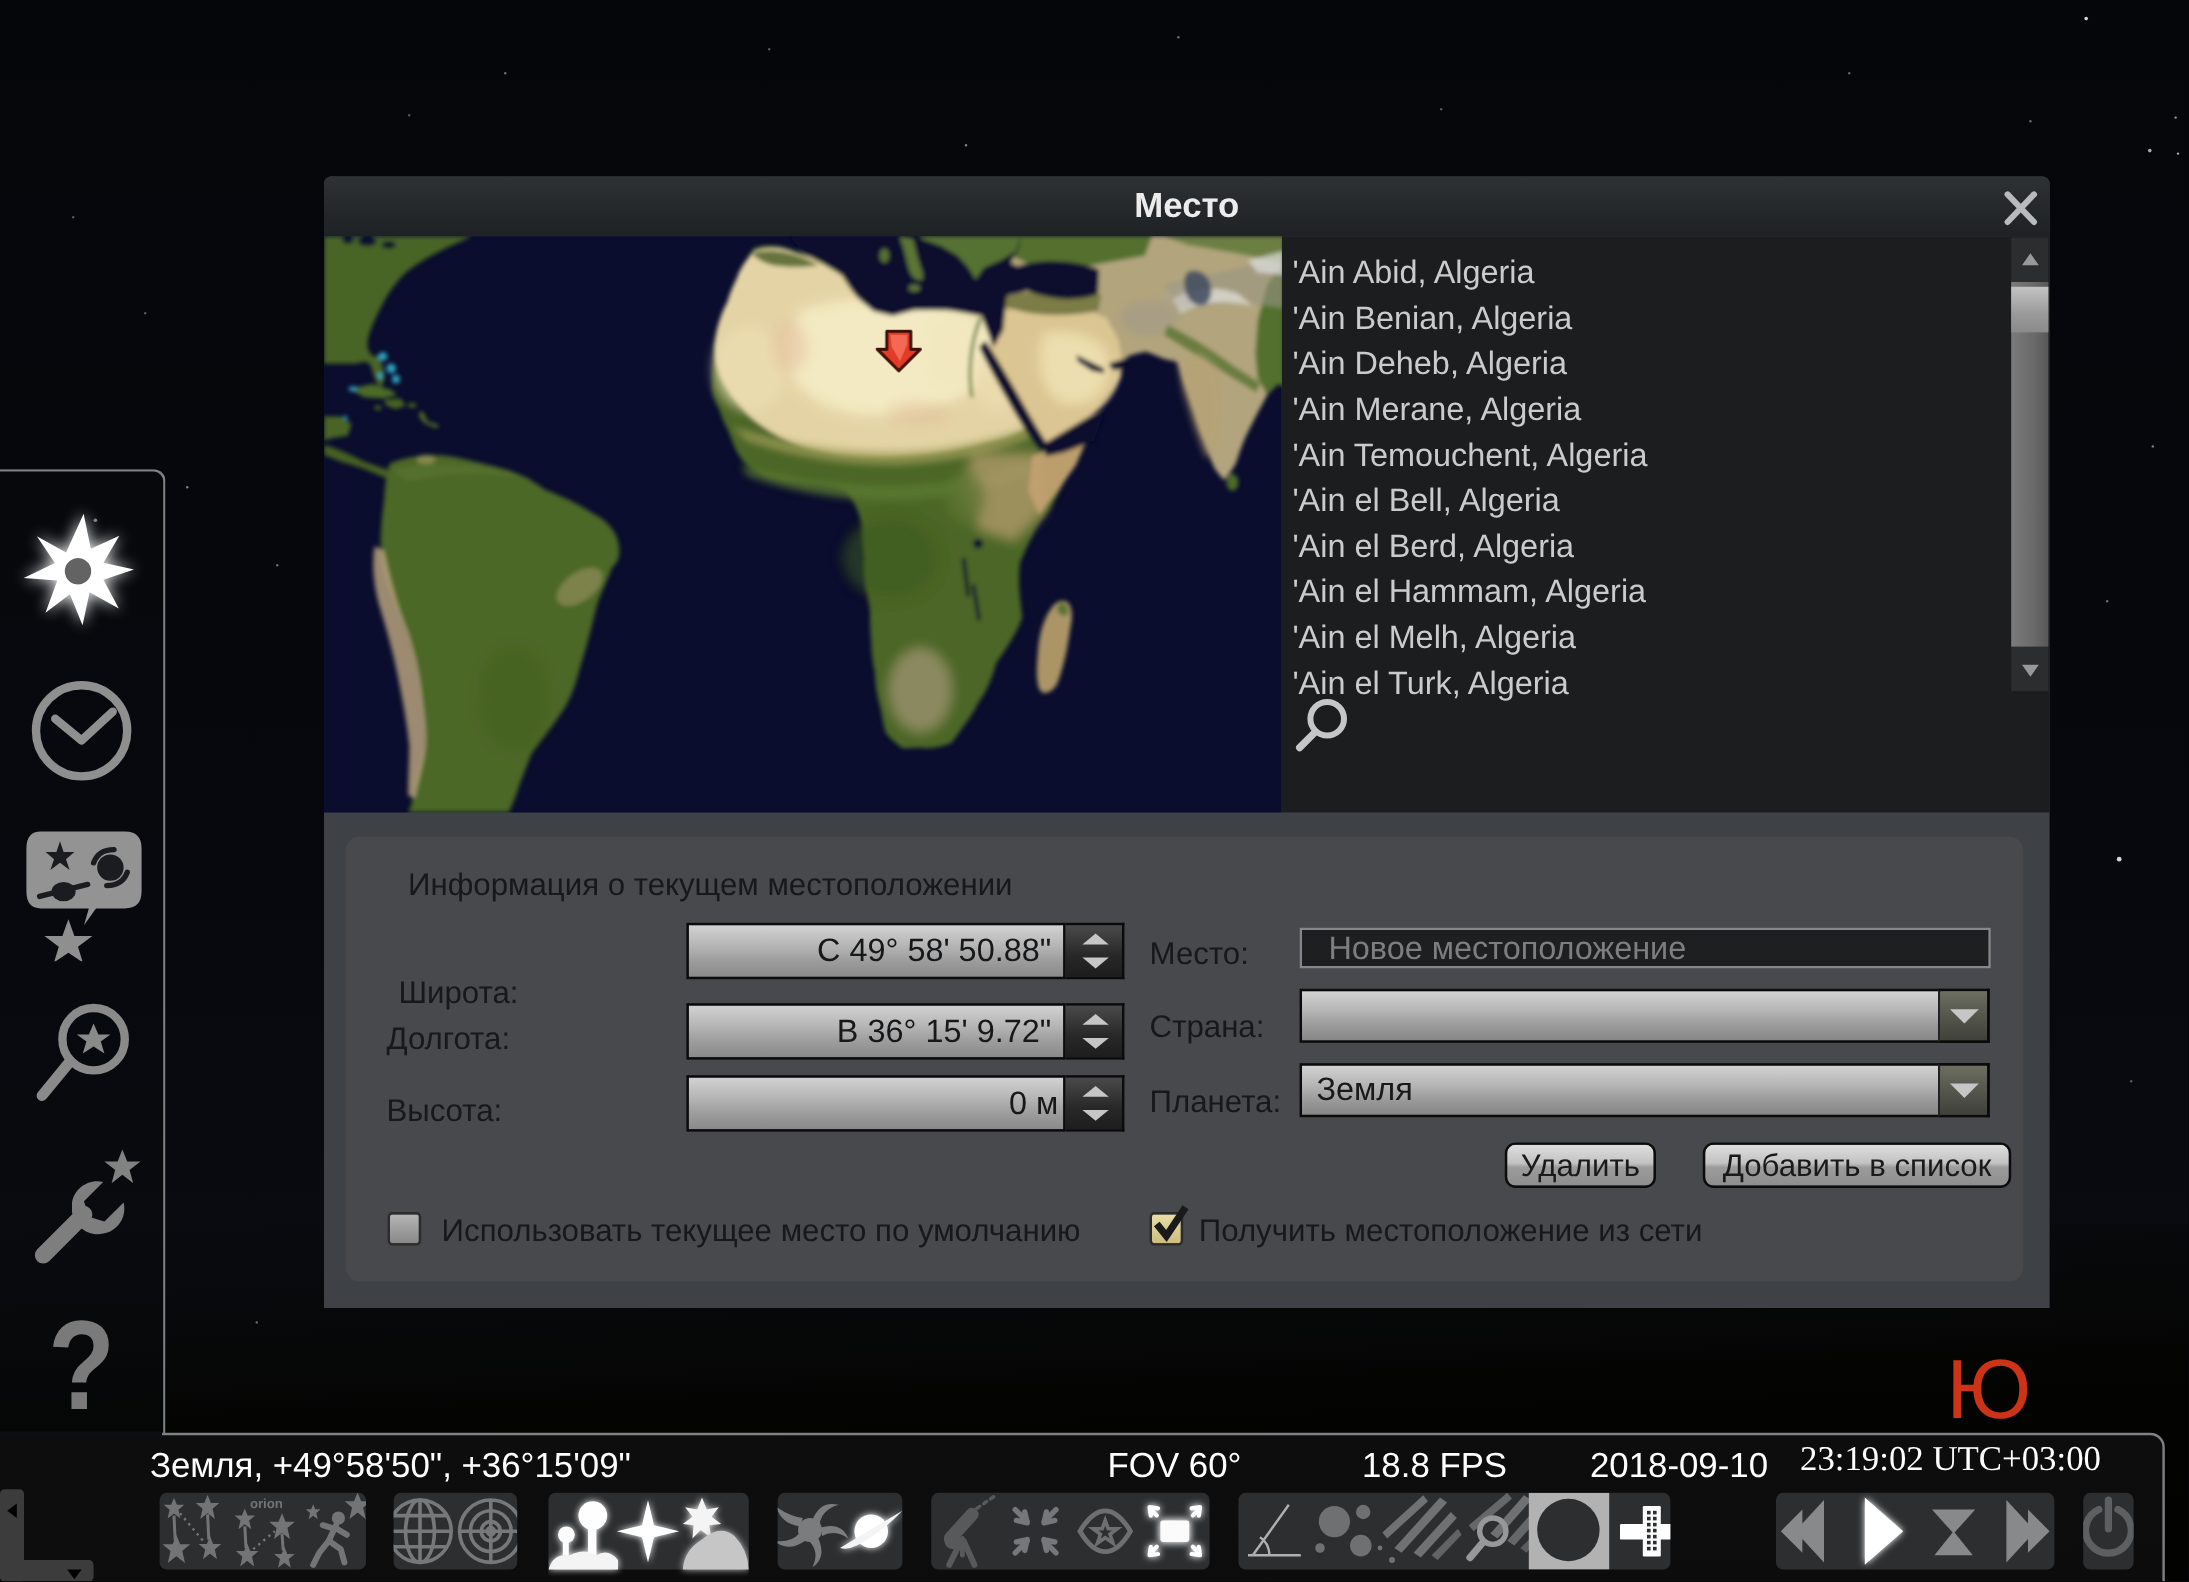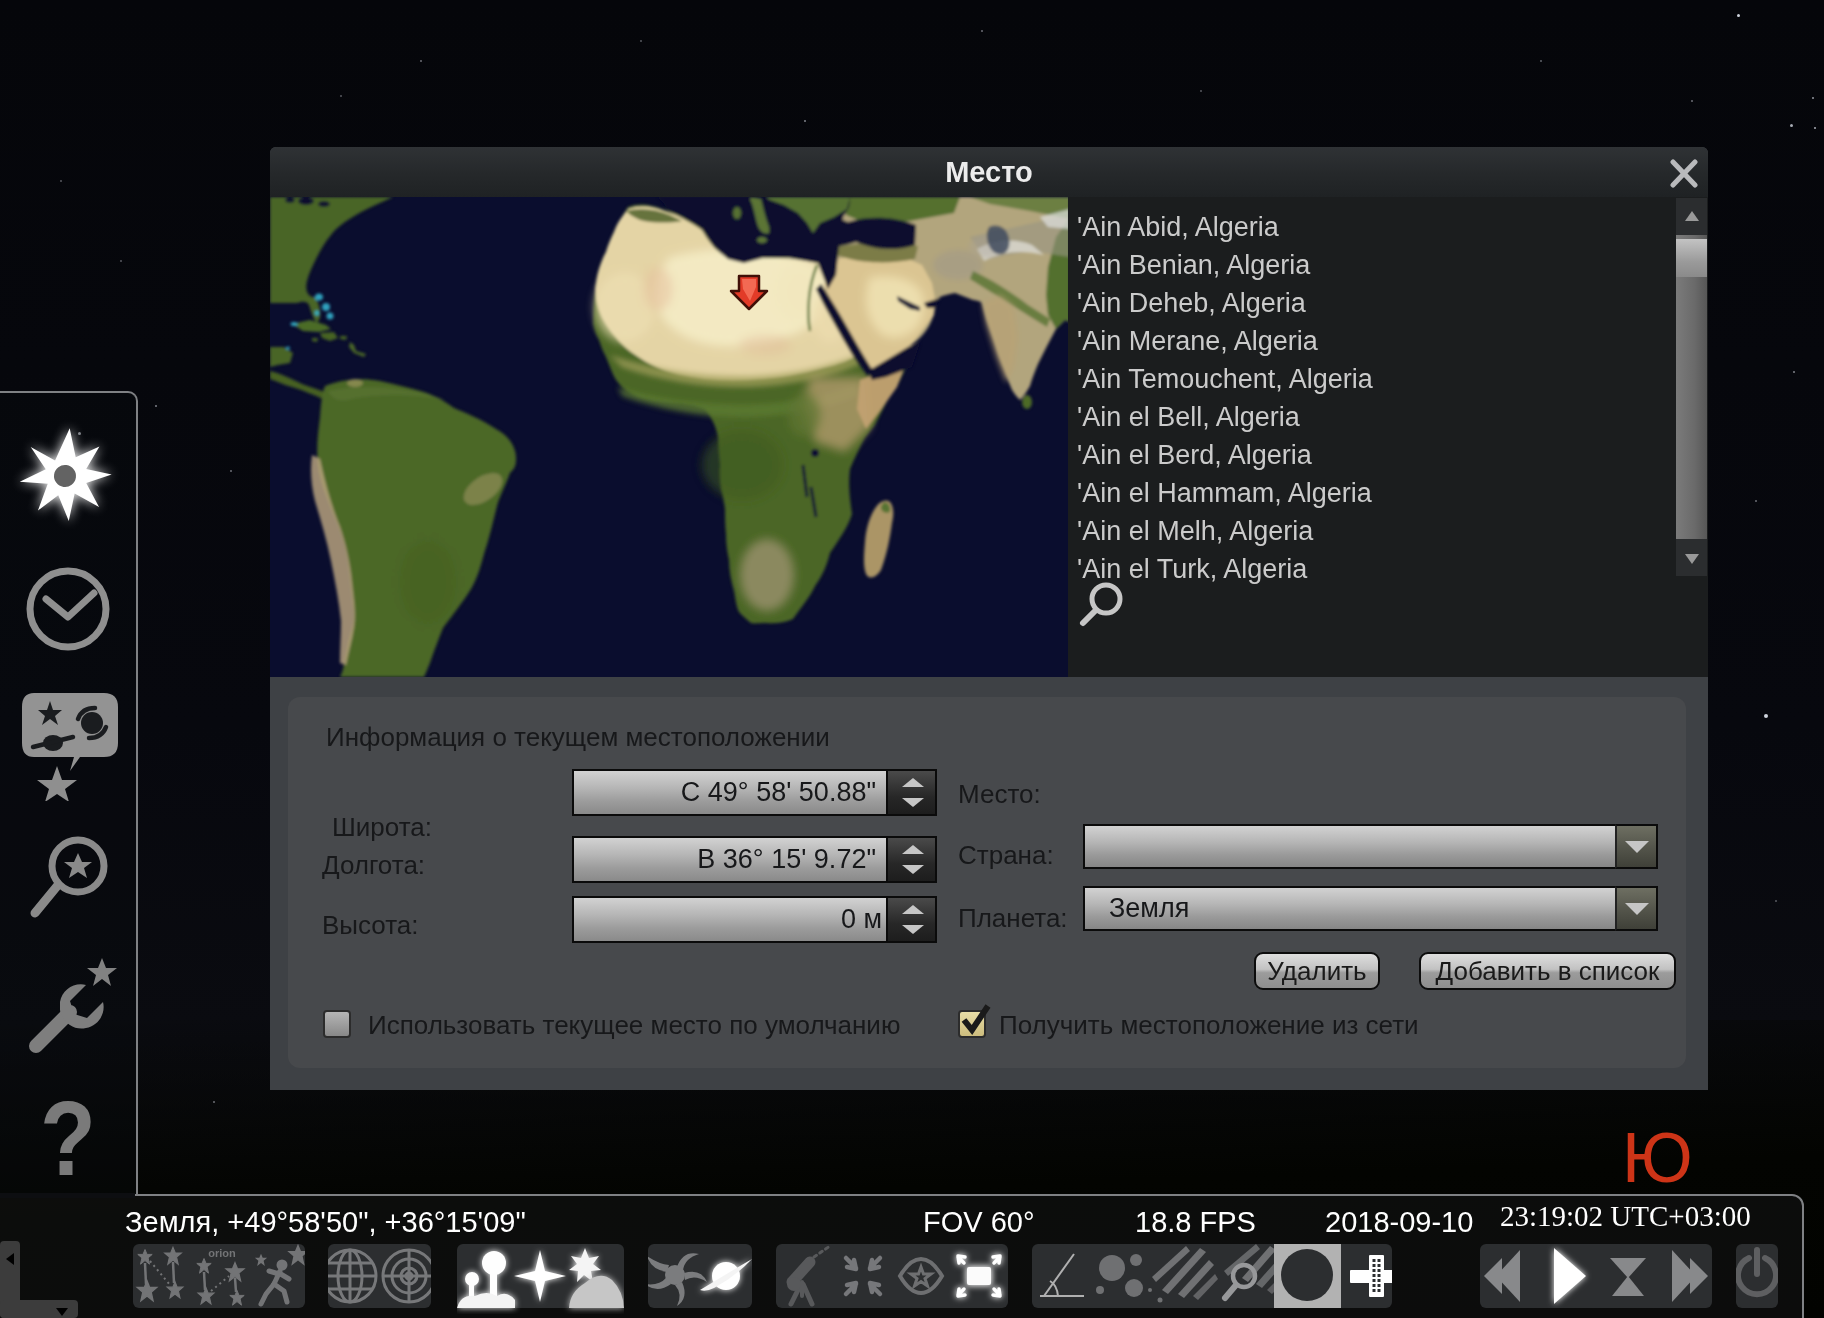--- a/index.html
+++ b/index.html
@@ -347,21 +347,21 @@
       <polygon points="1,2 15,2 8,12" fill="#999999"></polygon>
     </svg>
 
   <svg class="abs" style="left:1076px;top:578px" width="52" height="50" viewBox="0 0 52 50">
     <circle cx="30" cy="21" r="14" fill="none" stroke="#c6c6c6" stroke-width="5"></circle>
     <line x1="19" y1="33" x2="7" y2="45" stroke="#c6c6c6" stroke-width="6" stroke-linecap="round"></line>
   </svg>
 
 
   <div id="groupbox" class="abs"></div>
-  <div class="dlab" style="left:326px;top:722px;">Информация о текущем местоположении</div>
+  <div class="dlab" style="left:340px;top:722px;">Информация о текущем местоположении</div>
 
   <div class="dlab" style="left:332px;top:783px;margin-top:29px;">Широта:</div>
   <div class="sfield" style="left:572px;top:769px;width:316px;text-align:right;line-height:43px;padding-right:10px;">С 49° 58' 50.88"</div>
   <div class="spin" style="left:888px;top:769px;"></div>
   <svg class="abs" style="left:899px;top:776px" width="28" height="34">
       <polygon points="14,2 25,11 3,11" fill="#c6c6c6"></polygon>
       <polygon points="3,22 25,22 14,31" fill="#c6c6c6"></polygon>
     </svg>
 
   <div class="dlab" style="left:322px;top:850px;">Долгота:</div>
@@ -374,30 +374,31 @@
 
   <div class="dlab" style="left:322px;top:910px;">Высота:</div>
   <div class="sfield" style="left:572px;top:896px;width:316px;text-align:right;line-height:43px;padding-right:4px;">0 м</div>
   <div class="spin" style="left:888px;top:896px;"></div>
   <svg class="abs" style="left:899px;top:903px" width="28" height="34">
       <polygon points="14,2 25,11 3,11" fill="#c6c6c6"></polygon>
       <polygon points="3,22 25,22 14,31" fill="#c6c6c6"></polygon>
     </svg>
 
   <div class="dlab" style="left:958px;top:779px;">Место:</div>
+  <div id="mesto" class="abs" style="line-height:30px;padding-left:22px;">Новое местоположение</div>
 
   <div class="dlab" style="left:958px;top:840px;">Страна:</div>
   <div class="drop" style="left:1083px;top:824px;width:575px;"></div>
   <div class="droparr" style="left:1615px;top:824px;"></div>
   <svg class="abs" style="left:1624px;top:839px" width="26" height="16">
       <polygon points="1,2 25,2 13,14" fill="#c6c6c6"></polygon>
     </svg>
 
   <div class="dlab" style="left:958px;top:903px;">Планета:</div>
-  <div class="drop" style="left:1083px;top:886px;width:575px;line-height:41px;padding-left:24px;">Земля</div>
+  <div class="drop" style="left:1083px;top:886px;width:575px;line-height:41px;padding-left:12px;">Земля</div>
   <div class="droparr" style="left:1615px;top:886px;"></div>
   <svg class="abs" style="left:1624px;top:901px" width="26" height="16">
       <polygon points="1,2 25,2 13,14" fill="#c6c6c6"></polygon>
     </svg>
 
   <div class="btn abs" style="left:1254px;top:952px;width:126px;line-height:34px;">Удалить</div>
   <div class="btn abs" style="left:1419px;top:952px;width:257px;line-height:34px;">Добавить в список</div>
 
   <div class="cb" style="left:323px;top:1010px;background:linear-gradient(180deg,#b5b5b5,#888);border:2px solid #2c2c2c;"></div>
   <div class="dlab" style="left:368px;top:1010px;">Использовать текущее место по умолчанию</div>

